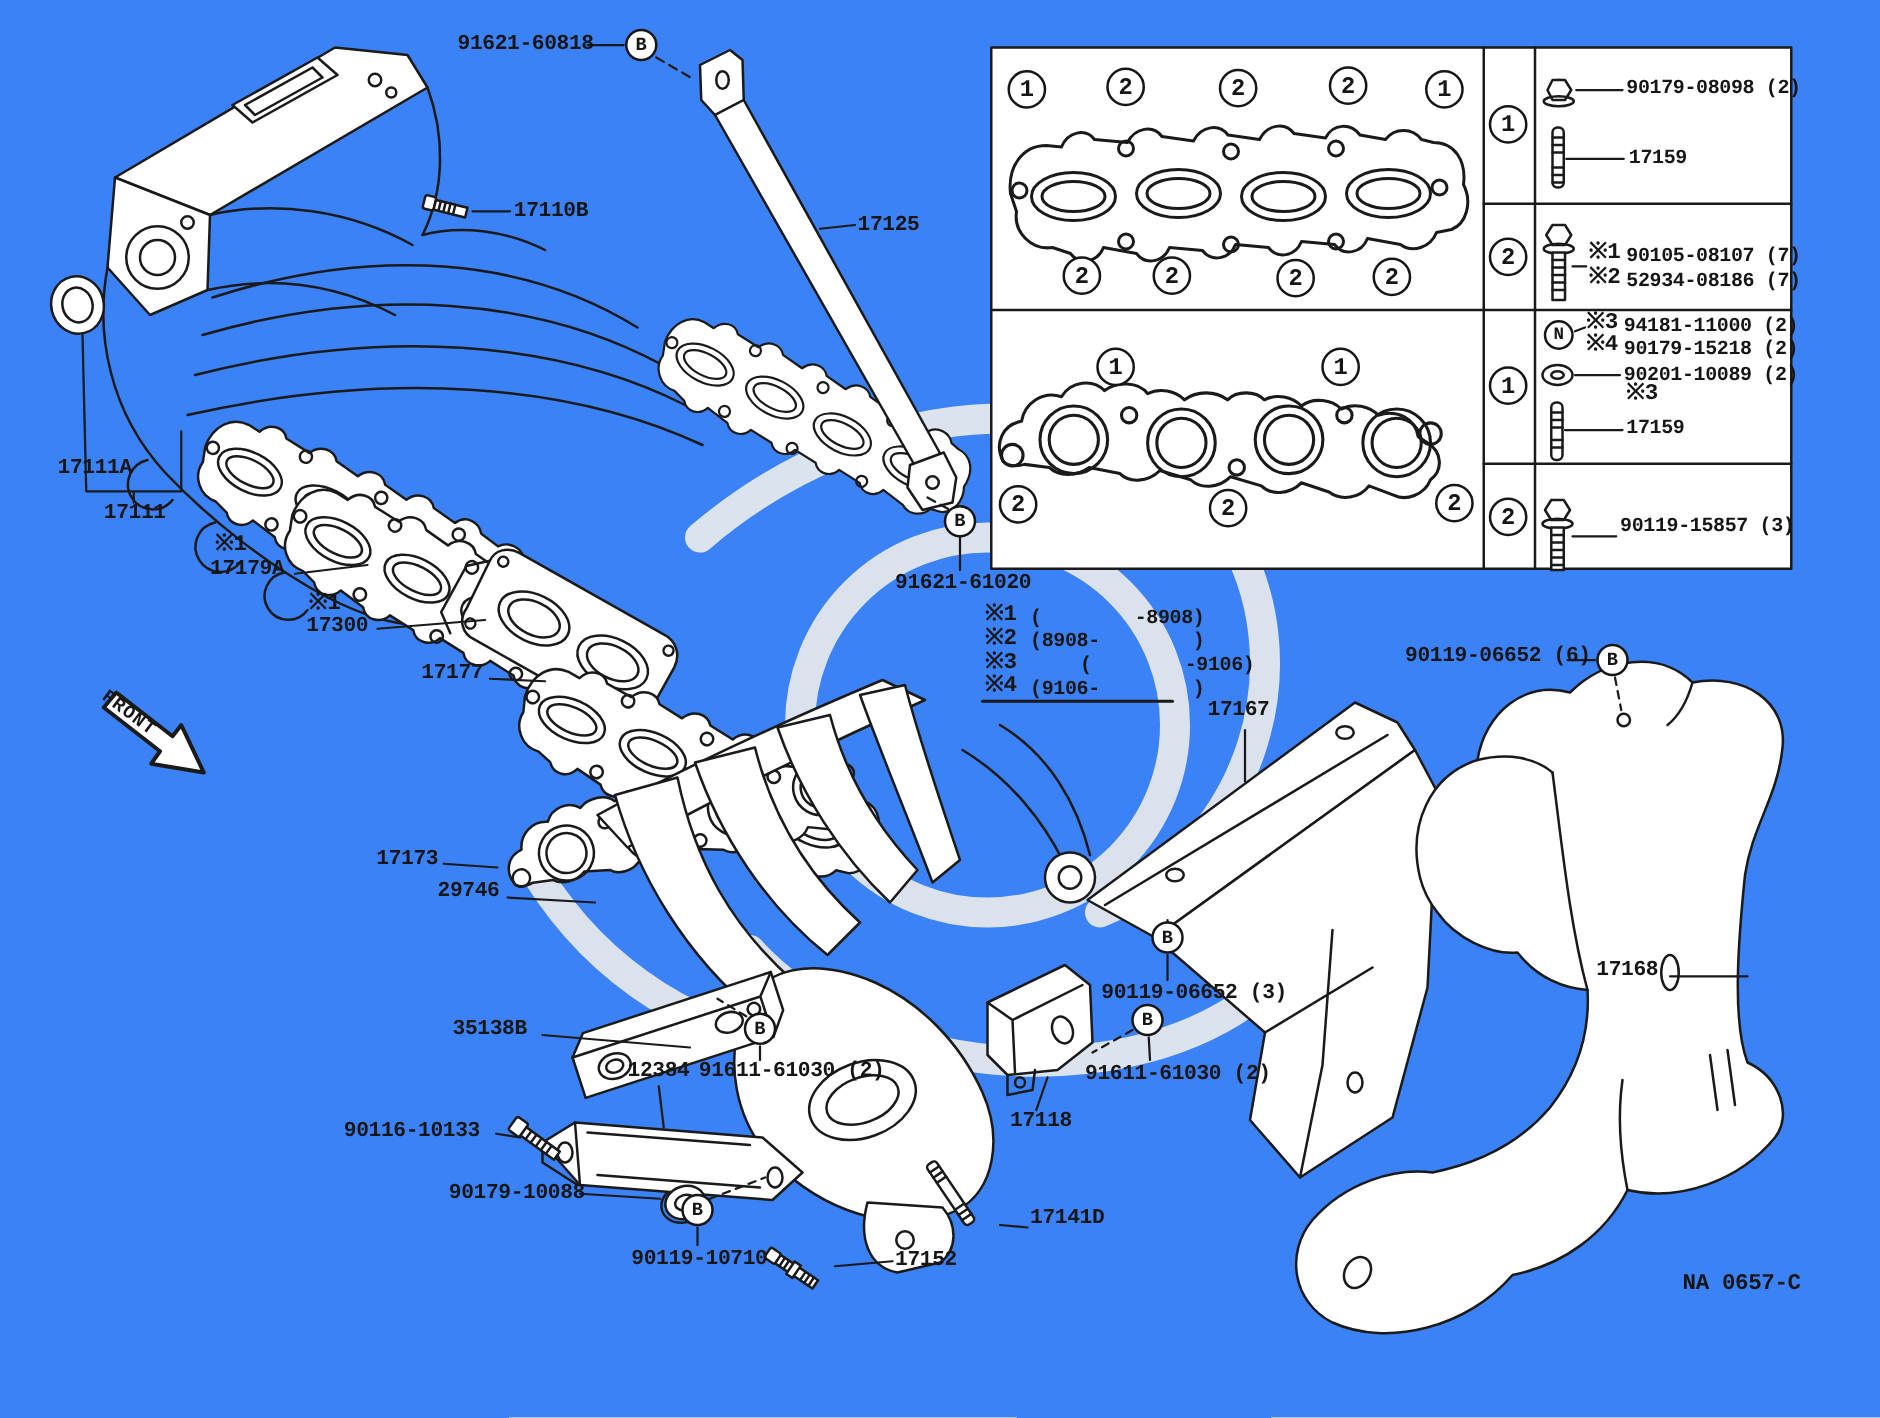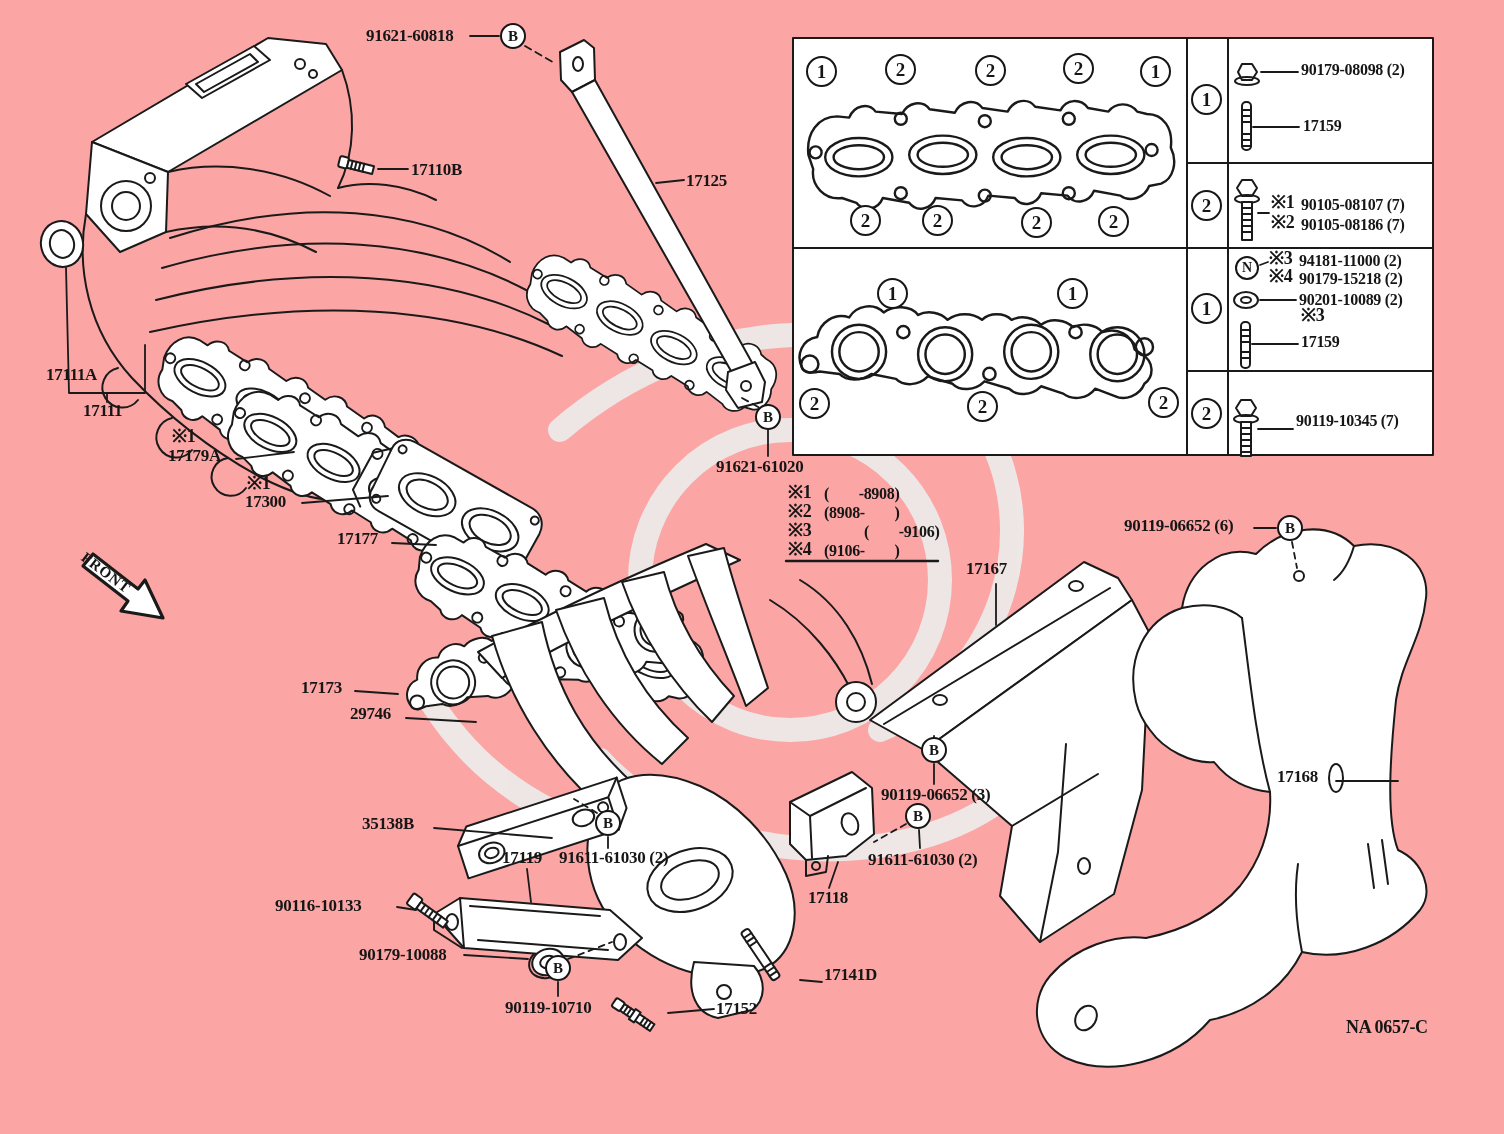--- a/index.html
+++ b/index.html
@@ -1,17 +1,17 @@
 <!DOCTYPE html>
 <html><head>
 <meta charset="utf-8">
 <style>
   html,body{margin:0;padding:0;background:#fff}
-  #canvas{position:relative;width:1504px;height:1134px;background:#fca5a5;overflow:hidden;
-          font-family:Liberation Serif, serif;color:#161616}
+  #canvas{position:relative;width:1504px;height:1134px;background:#3b82f6;overflow:hidden;
+          font-family:Liberation Mono, monospace;color:#161616}
   #art{position:absolute;left:0;top:0}
   .lbl{position:absolute;font-weight:700;font-size:17px;line-height:1.05;white-space:pre;
        letter-spacing:-0.3px;color:#161616}
   .s16{font-size:16px}
   .s15{font-size:18px}
   .s18{font-size:18px}
   .cnum,.cb,.cn{position:absolute;box-sizing:border-box;border:2.6px solid #161616;border-radius:50%;
        display:flex;align-items:center;justify-content:center;font-weight:700;background:#fff;color:#161616}
   .cnum{width:31px;height:31px;font-size:19px}
   .cb{width:26px;height:26px;font-size:15px}
@@ -331,46 +331,46 @@
 <div class="lbl s16" style="left:864px;top:524px">(        -9106)</div>
 <div class="lbl s18" style="left:788px;top:540px">※4</div>
 <div class="lbl s16" style="left:824px;top:543px">(9106-        )</div>
 
 <div class="lbl" style="left:1124px;top:517px">90119-06652 (6)</div>
 <div class="lbl" style="left:966px;top:560px">17167</div>
 <div class="lbl" style="left:1277px;top:768px">17168</div>
 <div class="lbl" style="left:301px;top:679px">17173</div>
 <div class="lbl" style="left:350px;top:705px">29746</div>
 <div class="lbl" style="left:362px;top:815px">35138B</div>
-<div class="lbl" style="left:502px;top:849px">17119</div>
+<div class="lbl" style="left:502px;top:849px">12384</div>
 <div class="lbl" style="left:559px;top:849px">91611-61030 (2)</div>
 <div class="lbl" style="left:275px;top:897px">90116-10133</div>
 <div class="lbl" style="left:359px;top:946px">90179-10088</div>
 <div class="lbl" style="left:505px;top:999px">90119-10710</div>
 <div class="lbl" style="left:716px;top:1000px">17152</div>
 <div class="lbl" style="left:824px;top:966px">17141D</div>
 <div class="lbl" style="left:808px;top:889px">17118</div>
 <div class="lbl" style="left:868px;top:851px">91611-61030 (2)</div>
 <div class="lbl" style="left:881px;top:786px">90119-06652 (3)</div>
 <div class="lbl s15" style="left:1346px;top:1018px">NA 0657-C</div>
 
 <div class="lbl s16" style="left:1301px;top:62px">90179-08098 (2)</div>
 <div class="lbl s16" style="left:1303px;top:118px">17159</div>
 <div class="lbl s18" style="left:1271px;top:193px">※1</div>
 <div class="lbl s16" style="left:1301px;top:197px">90105-08107 (7)</div>
 <div class="lbl s18" style="left:1271px;top:213px">※2</div>
-<div class="lbl s16" style="left:1301px;top:217px">90105-08186 (7)</div>
+<div class="lbl s16" style="left:1301px;top:217px">52934-08186 (7)</div>
 <div class="lbl s18" style="left:1269px;top:249px">※3</div>
 <div class="lbl s16" style="left:1299px;top:253px">94181-11000 (2)</div>
 <div class="lbl s18" style="left:1269px;top:267px">※4</div>
 <div class="lbl s16" style="left:1299px;top:271px">90179-15218 (2)</div>
 <div class="lbl s16" style="left:1299px;top:292px">90201-10089 (2)</div>
 <div class="lbl s18" style="left:1301px;top:306px">※3</div>
 <div class="lbl s16" style="left:1301px;top:334px">17159</div>
-<div class="lbl s16" style="left:1296px;top:413px">90119-10345 (7)</div>
+<div class="lbl s16" style="left:1296px;top:413px">90119-15857 (3)</div>
 
 <div class="cnum" style="left:1191px;top:84px">1</div>
 <div class="cnum" style="left:1191px;top:190px">2</div>
 <div class="cnum" style="left:1191px;top:293px">1</div>
 <div class="cnum" style="left:1191px;top:398px">2</div>
 
 <div class="cnum" style="left:806px;top:56px">1</div>
 <div class="cnum" style="left:885px;top:54px">2</div>
 <div class="cnum" style="left:975px;top:55px">2</div>
 <div class="cnum" style="left:1063px;top:53px">2</div>

